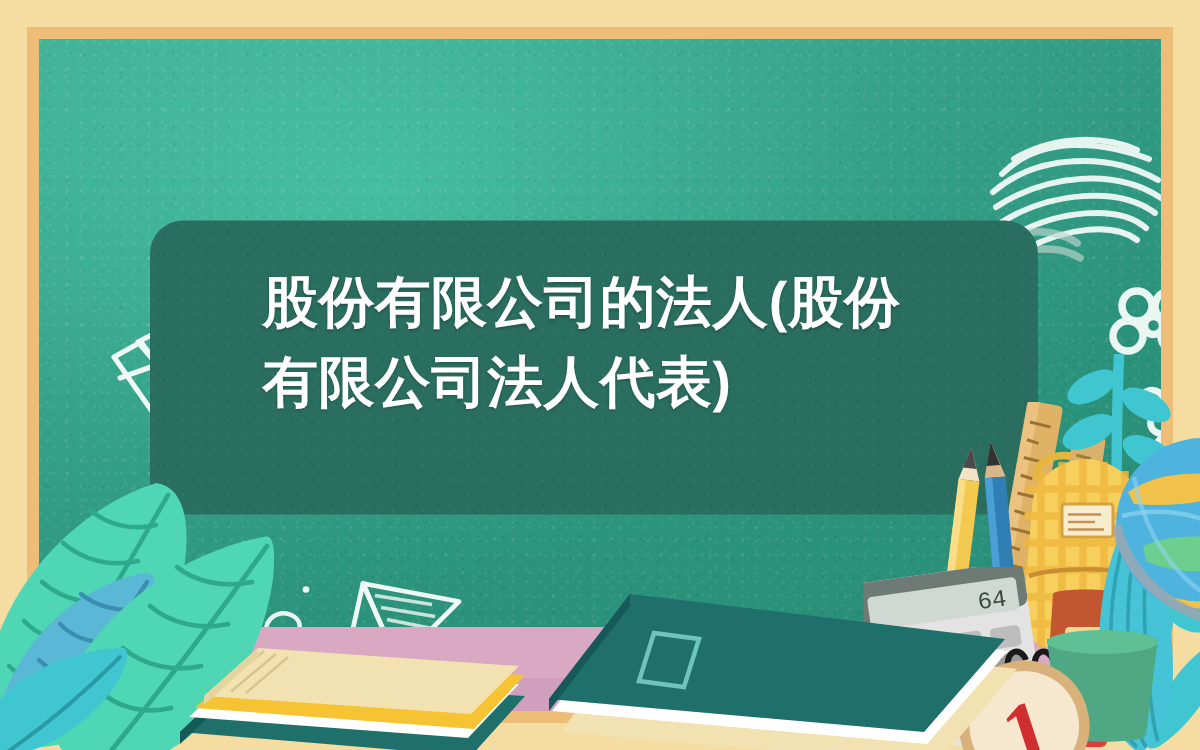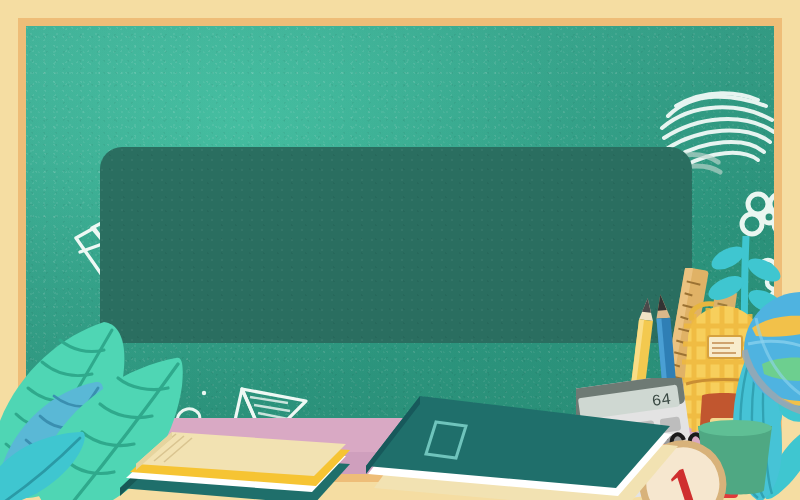--- a/index.html
+++ b/index.html
@@ -260,20 +260,24 @@
           </g>
         </g>
       </svg>
     </div>
   </div>
 
   <div class="title-panel">
     <div class="title-panel-noise"></div>
   </div>
 
+  <div class="title-text">
+    <div>股份有限公司的法人(股份</div>
+    <div>有限公司法人代表)</div>
+  </div>
 
   <div class="frame-inner"></div>
   <div class="frame-outer"></div>
 
   <div class="obj leaf-l1">
     <svg width="150" height="190" viewBox="0 0 150 190">
       <path d="M120 6 C70 22, 18 70, 6 140 C2 166, 16 184, 44 182 C96 178, 134 118, 140 52 C142 26, 136 8, 120 6 Z" fill="#4fd6b4"></path>
       <g stroke="#2fa98c" stroke-width="3" fill="none" stroke-linecap="round">
         <path d="M128 14 C100 62, 68 118, 36 172"></path>
         <path d="M120 34 C104 38, 88 34, 76 24"></path>

